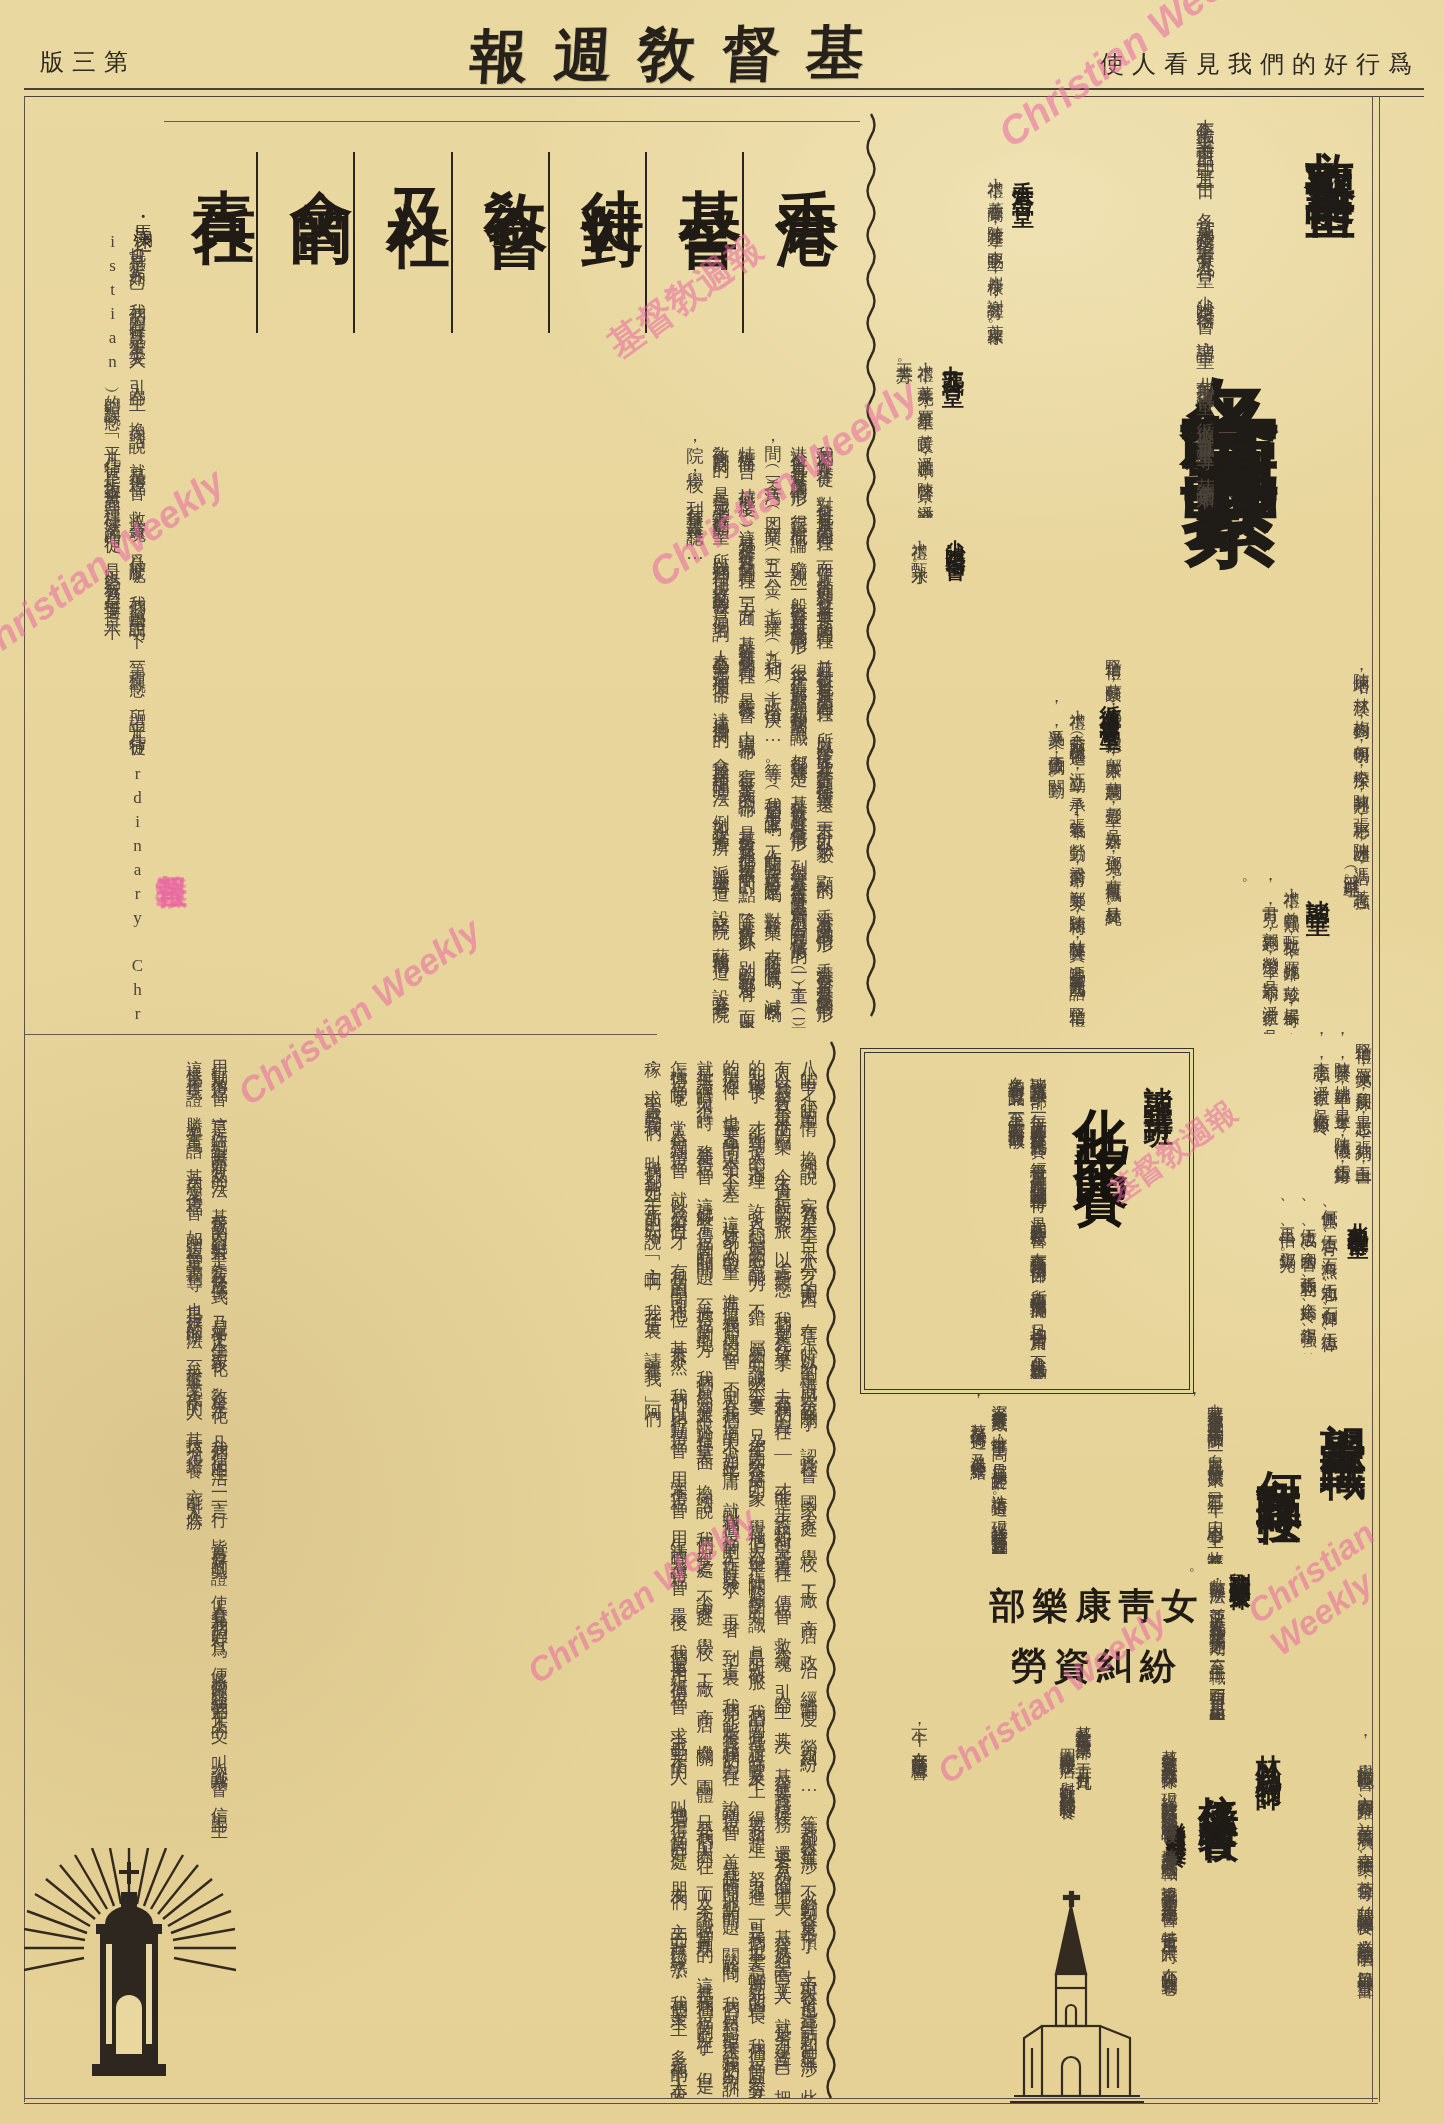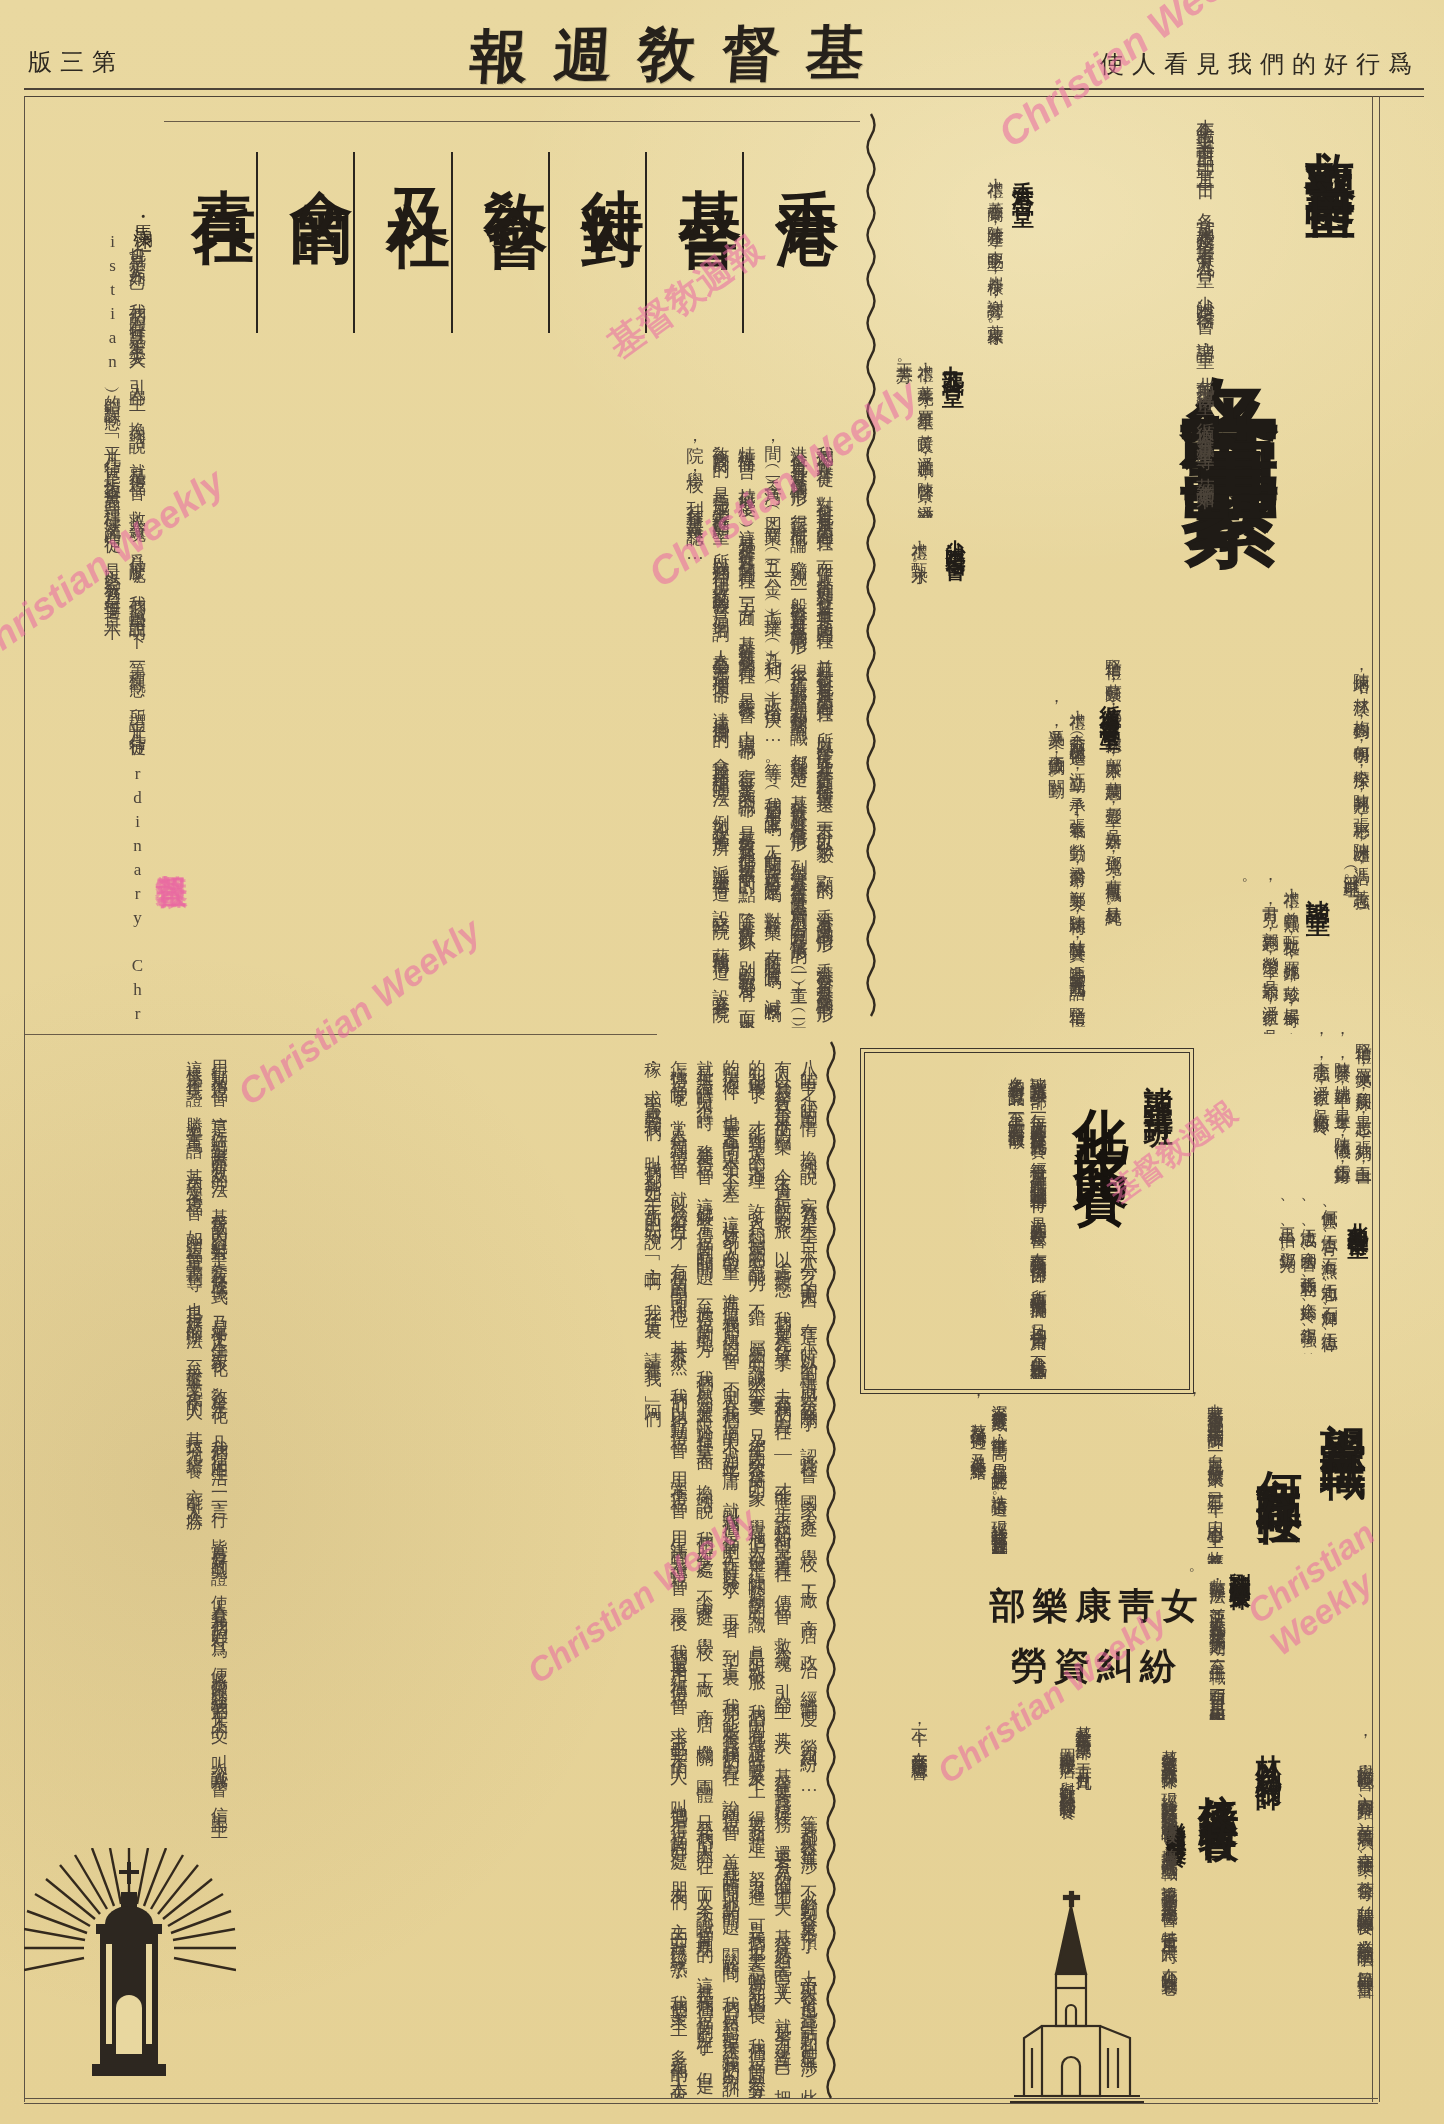--- a/index.html
+++ b/index.html
@@ -33,21 +33,21 @@
   .cb-title{writing-mode:vertical-rl;text-orientation:upright;font-size:29px;font-weight:bold;color:#221d17;width:46px;letter-spacing:8px;}
   .cb-head{writing-mode:vertical-rl;text-orientation:upright;font-size:56px;font-weight:bold;color:#17130e;width:84px;letter-spacing:20px;line-height:1.15;}
   .cb-body{flex:1;writing-mode:vertical-rl;text-orientation:upright;font-size:17px;letter-spacing:2px;line-height:22px;color:#4a4238;overflow:hidden;}
   svg .ink{stroke:#332b20;}
 </style>
 </head>
 <body>
 
 <div id="page">
 
-  <div id="edition" class="h" style="left:28px;top:46px;">版三第</div>
+  <div id="edition" class="h" style="left:40px;top:46px;">版三第</div>
   <div id="masthead" class="h" style="left:470px;top:16px;">報週敎督基</div>
   <div id="dateline" class="h" style="left:930px;top:48px;width:490px;text-align:right;">使人看見我們的好行爲</div>
   <div class="frame" style="left:24px;top:88px;width:1400px;height:6px;border-top:2px solid #4c4337;border-bottom:1px solid #4c4337;"></div>
 
   <div class="frame" style="left:24px;top:96px;height:2006px;border-left:1.5px solid #5c5244;"></div>
   <div class="frame" style="left:1372px;top:96px;width:6px;height:2006px;border-left:1.5px solid #5c5244;border-right:1.5px solid #5c5244;"></div>
   <div class="frame" style="left:24px;top:2098px;width:1354px;height:4px;border-top:1.5px solid #5c5244;border-bottom:1.5px solid #5c5244;"></div>
 
   <svg style="position:absolute;left:864px;top:112px;" width="14" height="920">
     <path class="ink" fill="none" stroke-width="2.4" d="M7 2 q7 11 0 22 t0 22 t0 22 t0 22 t0 22 t0 22 t0 22 t0 22 t0 22 t0 22 t0 22 t0 22 t0 22 t0 22 t0 22 t0 22 t0 22 t0 22 t0 22 t0 22 t0 22 t0 22 t0 22 t0 22 t0 22 t0 22 t0 22 t0 22 t0 22 t0 22 t0 22 t0 22 t0 22 t0 22 t0 22 t0 22 t0 22 t0 22 t0 22 t0 22 t0 22"></path>

